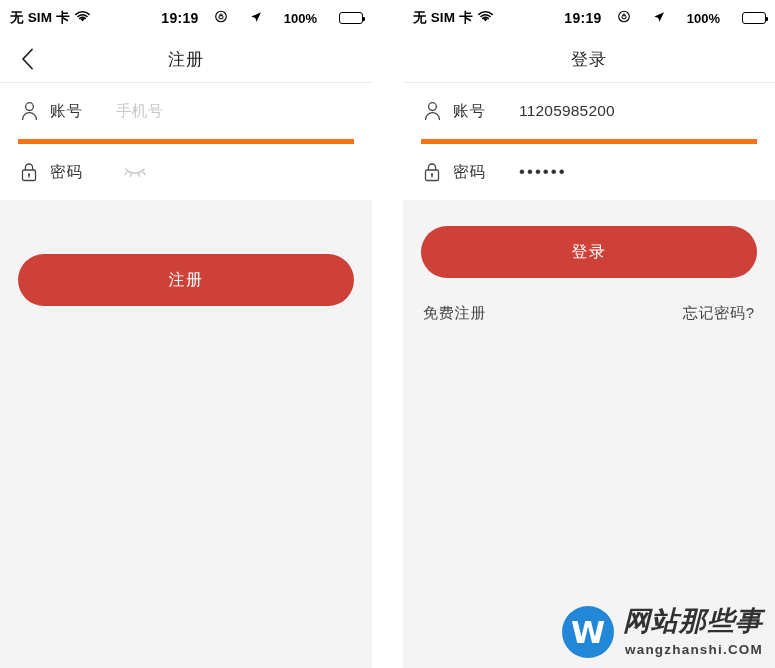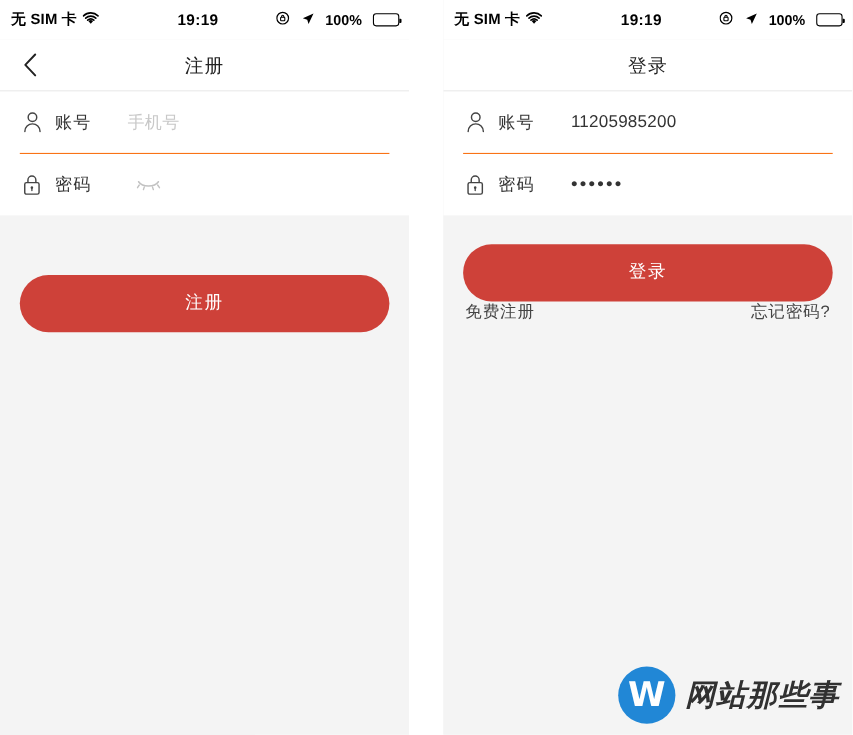--- a/index.html
+++ b/index.html
@@ -58,21 +58,21 @@
     text-align: center;
     font-size: 14px;
     font-weight: bold;
     letter-spacing: 0.3px;
   }
   .sb-right {
     position: absolute;
     right: 9px;
     display: flex;
     align-items: center;
-    gap: 10px;
+    gap: 22px;
   }
   .sb-batt-pct { font-size: 13px; font-weight: bold; }
   .batt {
     position: relative;
     width: 24px;
     height: 12px;
     border: 1px solid #000;
     border-radius: 3px;
     box-sizing: border-box;
     padding: 1px;
@@ -125,21 +125,21 @@
 
   
   .form {
     background: #ffffff;
     padding: 0 18px;
   }
   .field {
     display: flex;
     align-items: center;
     height: 56px;
-    border-bottom: 1px solid #f97316;
+    border-bottom: 5px solid #f97316;
     position: relative;
   }
   .field:last-child { border-bottom: none; }
   .field-icon {
     width: 22px;
     height: 22px;
     flex: 0 0 22px;
     display: flex;
     align-items: center;
     justify-content: center;
@@ -424,30 +424,31 @@
           <span class="field-label">密码</span>
           <span class="field-input" style="letter-spacing:2px;font-size:17px;">••••••</span>
         </div>
 
       </div>
 
       <div class="body-area">
         <div class="btn-wrap" style="padding-top:26px;">
           <button class="btn-primary">登录</button>
         </div>
-        <div class="link-row" style="">
+        <div class="link-row" style="margin-top:26px;">
           <span class="link">免费注册</span>
           <span class="link">忘记密码?</span>
         </div>
       </div>
 
     </div>
 
     <div class="watermark">
       <div class="wm-logo">W</div>
       <div class="wm-text">
         <div class="wm-cn">网站那些事</div>
+        <div class="wm-en">wangzhanshi.COM</div>
       </div>
     </div>
 
   </div>
 
 </div>
 
 </body></html>

